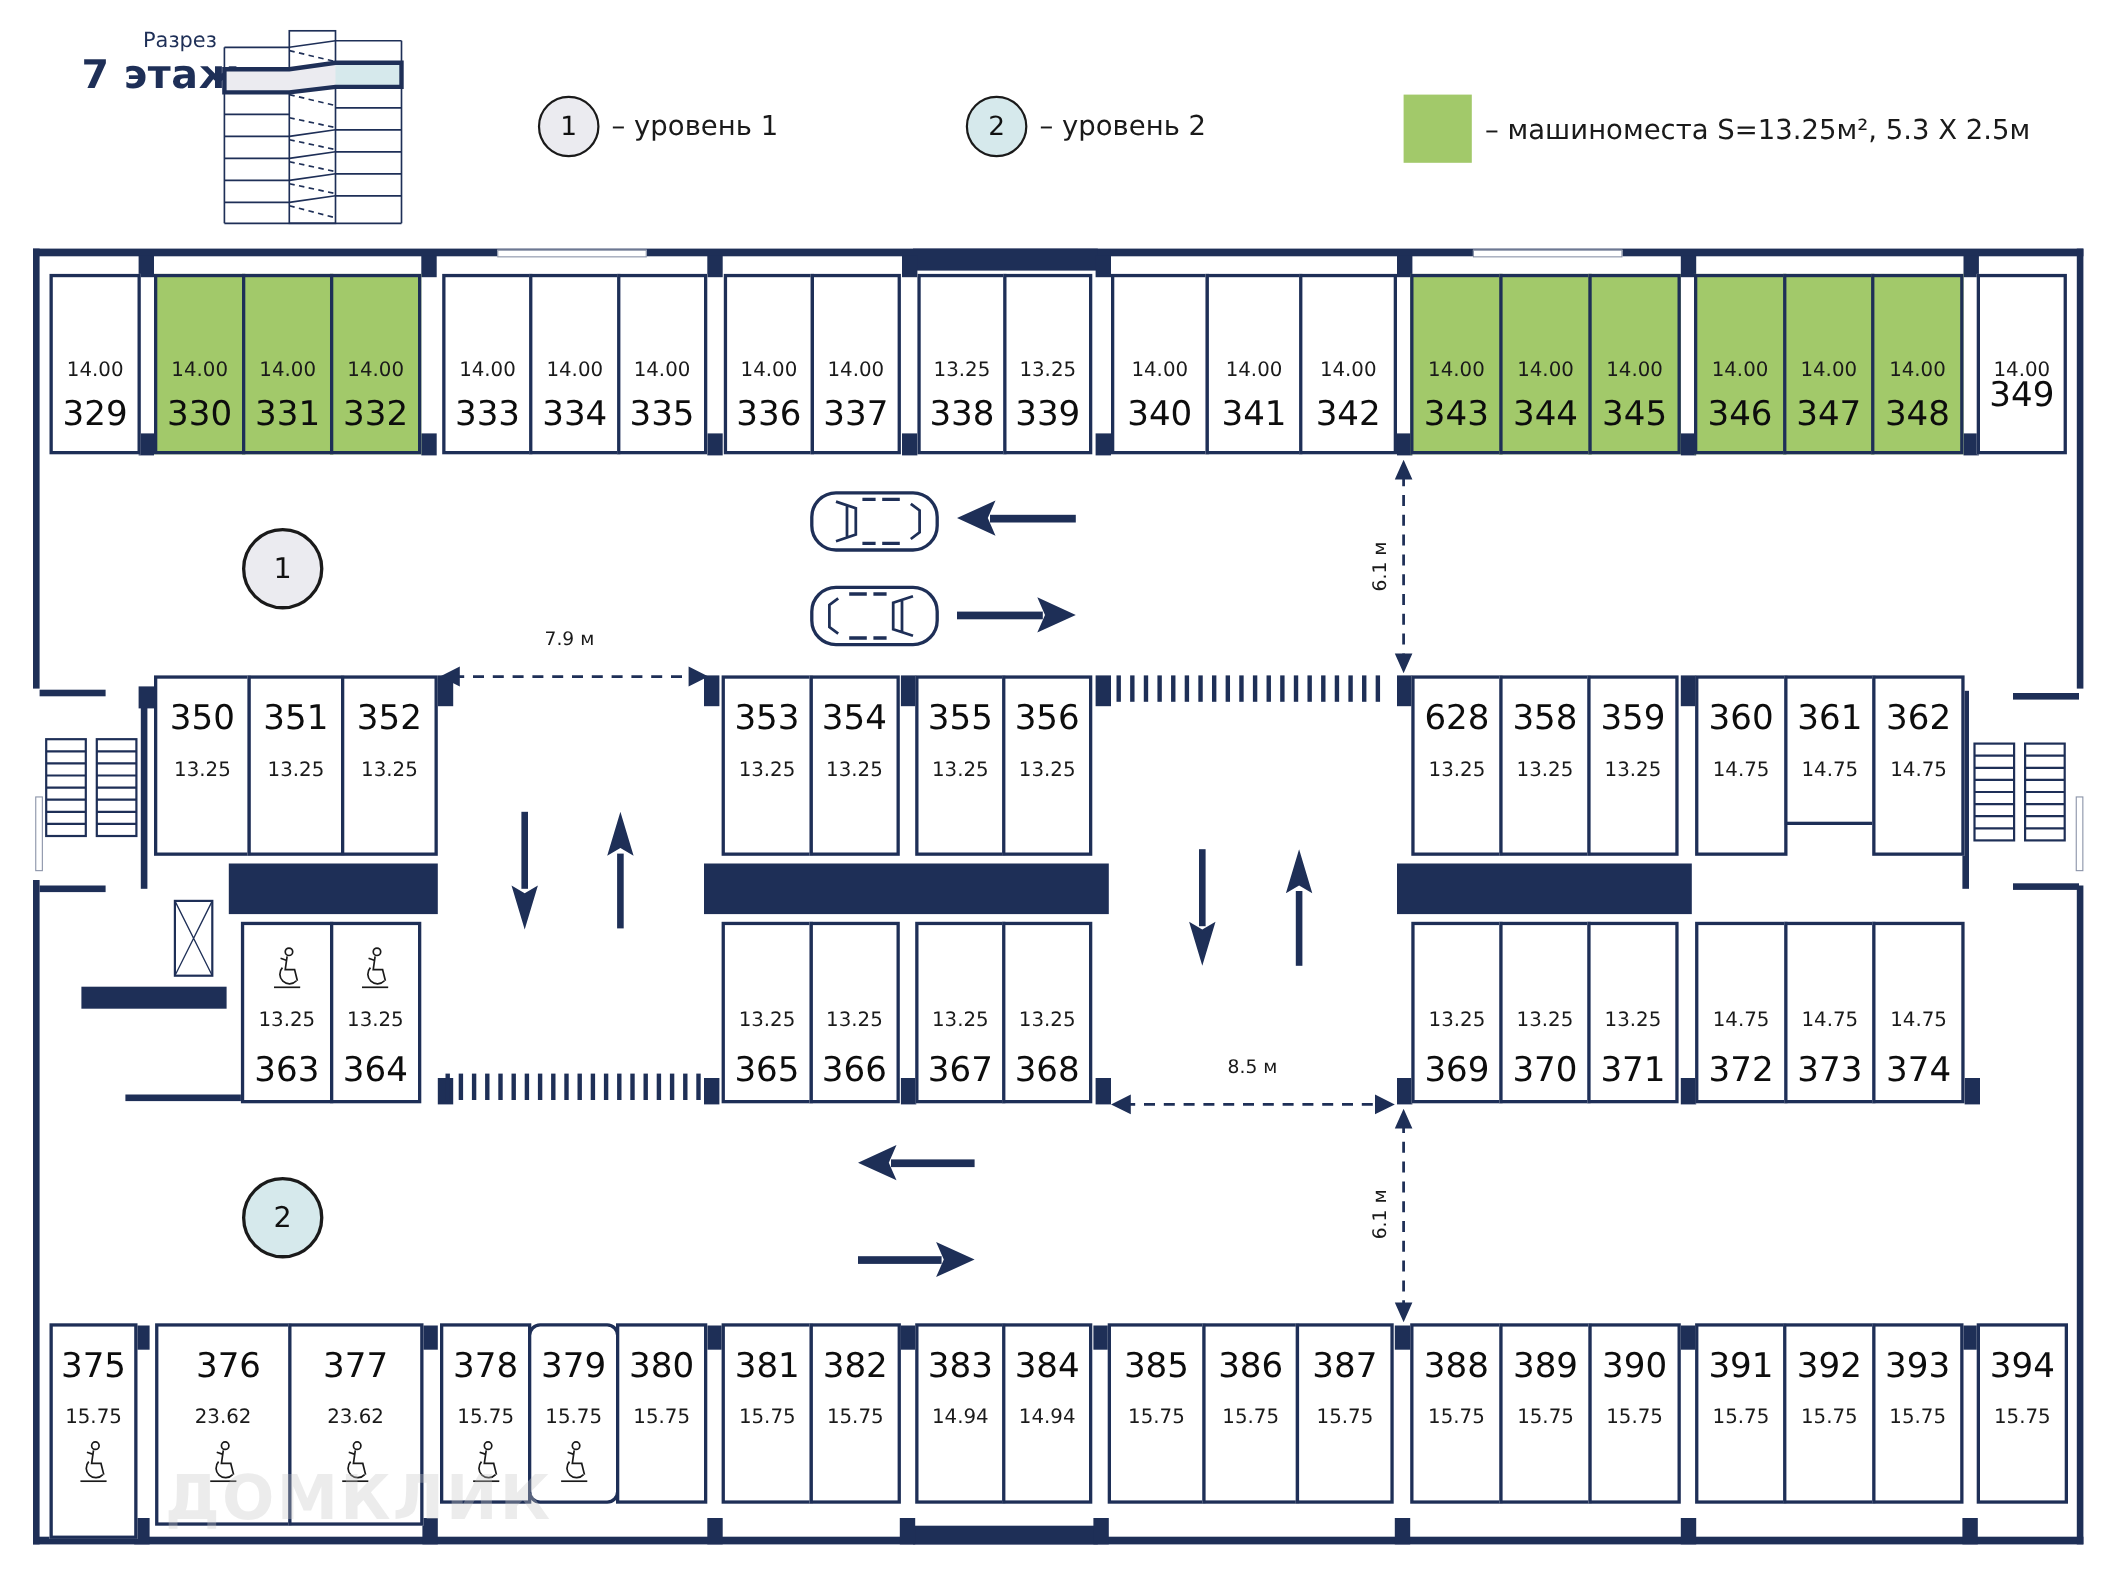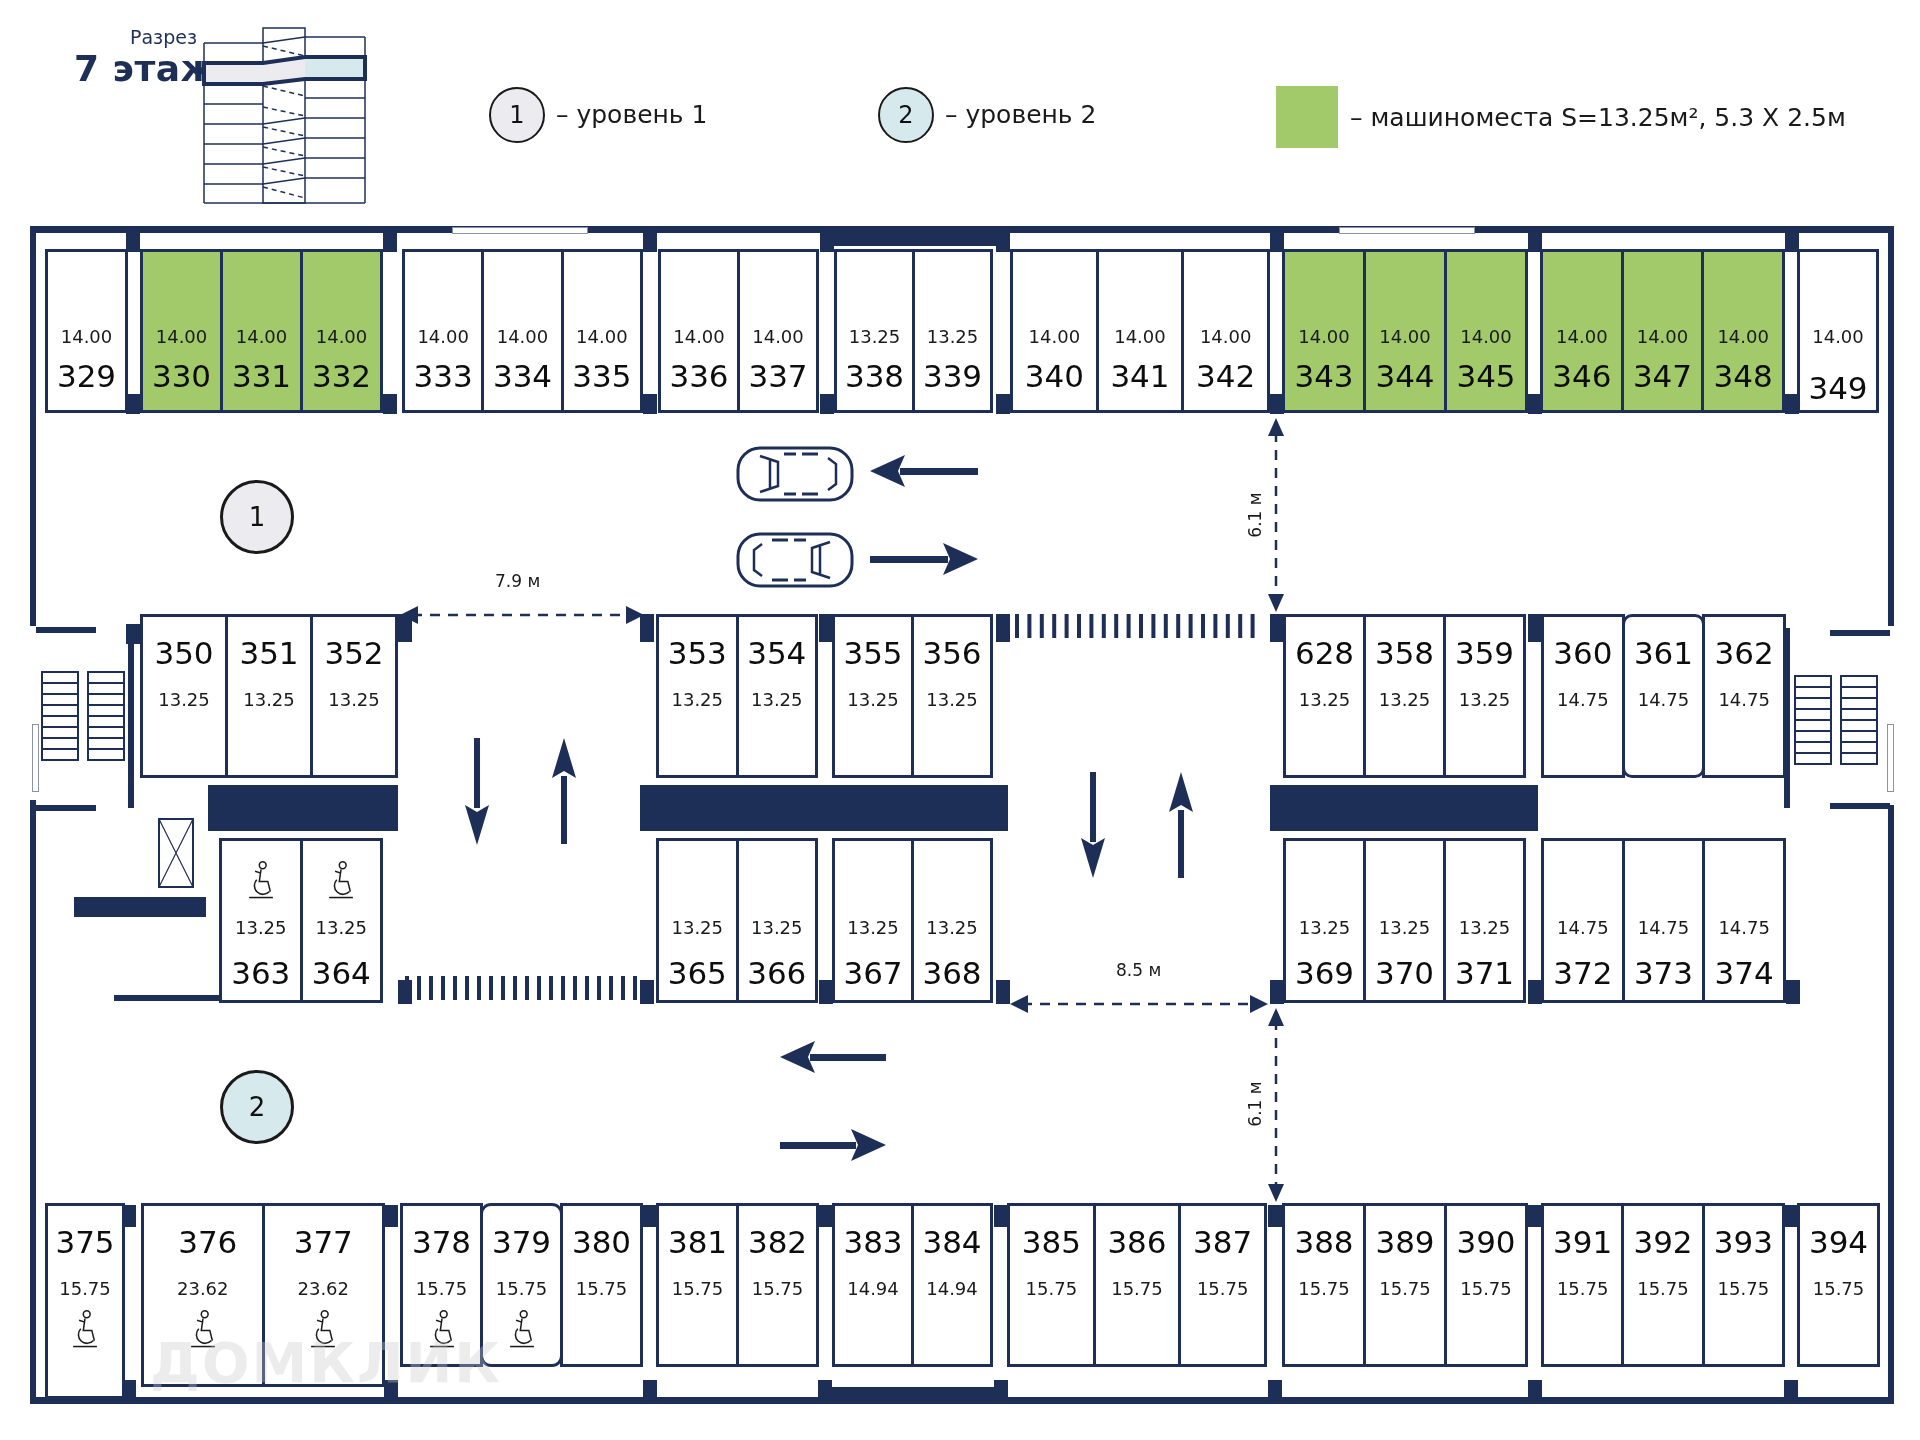--- a/index.html
+++ b/index.html
@@ -300,21 +300,21 @@
     </div>
     <div class="space green" style="left: 1620.67px; top: 249px; width: 83.6667px; height: 164px;">
       <div class="num" style="top: 106px;">347</div>
       <div class="area" style="top: 74px;">14.00</div>
     </div>
     <div class="space green" style="left: 1701.33px; top: 249px; width: 83.6667px; height: 164px;">
       <div class="num" style="top: 106px;">348</div>
       <div class="area" style="top: 74px;">14.00</div>
     </div>
     <div class="space" style="left: 1797px; top: 249px; width: 82px; height: 164px;">
-      <div class="num" style="top: 118px; text-align: center;">349</div>
+      <div class="num" style="top: 89px; text-align: center;">349</div>
       <div class="area" style="top: 74px;">14.00</div>
     </div>
     <div class="space" style="left: 140px; top: 614px; width: 88px; height: 164px;">
       <div class="num" style="top: 18px; text-align: center;">350</div>
       <div class="area" style="top: 72px;">13.25</div>
     </div>
     <div class="space" style="left: 225px; top: 614px; width: 88px; height: 164px;">
       <div class="num" style="top: 18px;">351</div>
       <div class="area" style="top: 72px;">13.25</div>
     </div>
@@ -347,21 +347,21 @@
       <div class="area" style="top: 72px;">13.25</div>
     </div>
     <div class="space" style="left: 1443px; top: 614px; width: 83px; height: 164px;">
       <div class="num" style="top: 18px;">359</div>
       <div class="area" style="top: 72px;">13.25</div>
     </div>
     <div class="space" style="left: 1541px; top: 614px; width: 83.6667px; height: 164px;">
       <div class="num" style="top: 18px;">360</div>
       <div class="area" style="top: 72px;">14.75</div>
     </div>
-    <div class="space" style="left: 1621.67px; top: 614px; width: 83.6667px; height: 164px; border-radius: 10px;">
+    <div class="space" style="left: 1621.67px; top: 614px; width: 83.6667px; height: 136px;">
       <div class="num" style="top: 18px;">361</div>
       <div class="area" style="top: 72px;">14.75</div>
     </div>
     <div class="space" style="left: 1702.33px; top: 614px; width: 83.6667px; height: 164px;">
       <div class="num" style="top: 18px;">362</div>
       <div class="area" style="top: 72px;">14.75</div>
     </div>
     <div class="space" style="left: 219px; top: 838px; width: 83.5px; height: 165px;">
       <div class="num" style="top: 114px;">363</div>
       <div class="area" style="top: 76px;">13.25</div>

